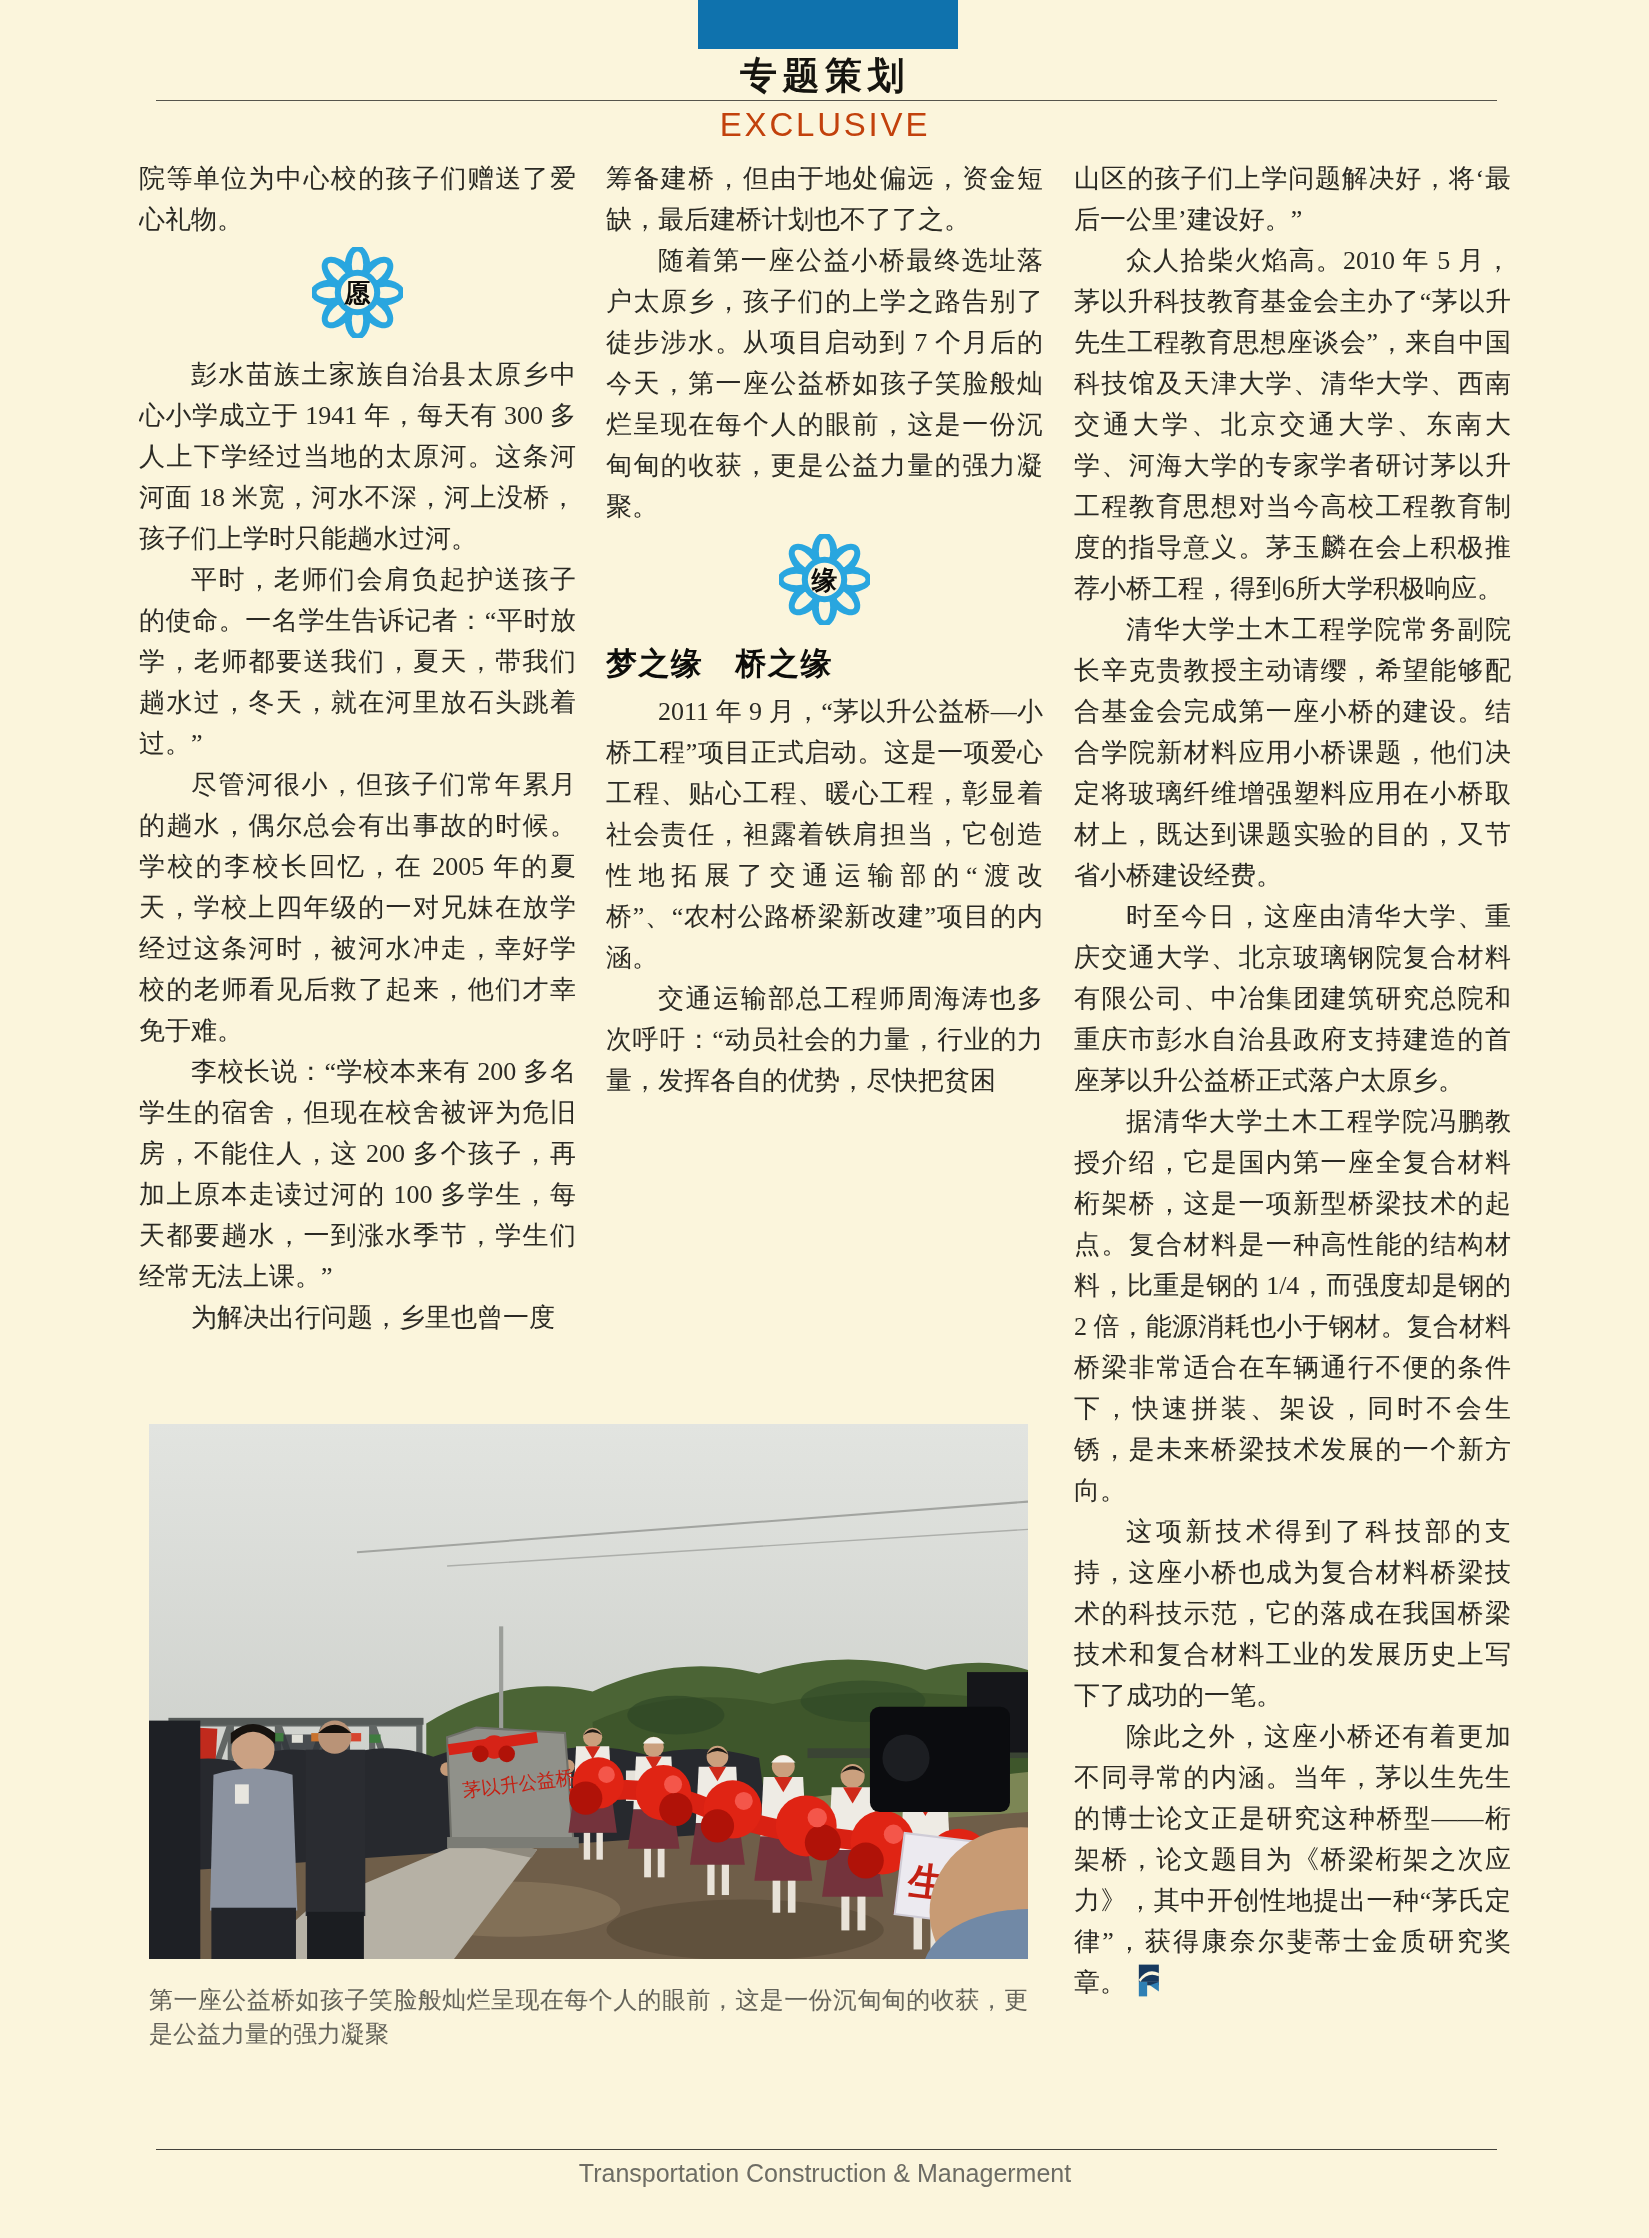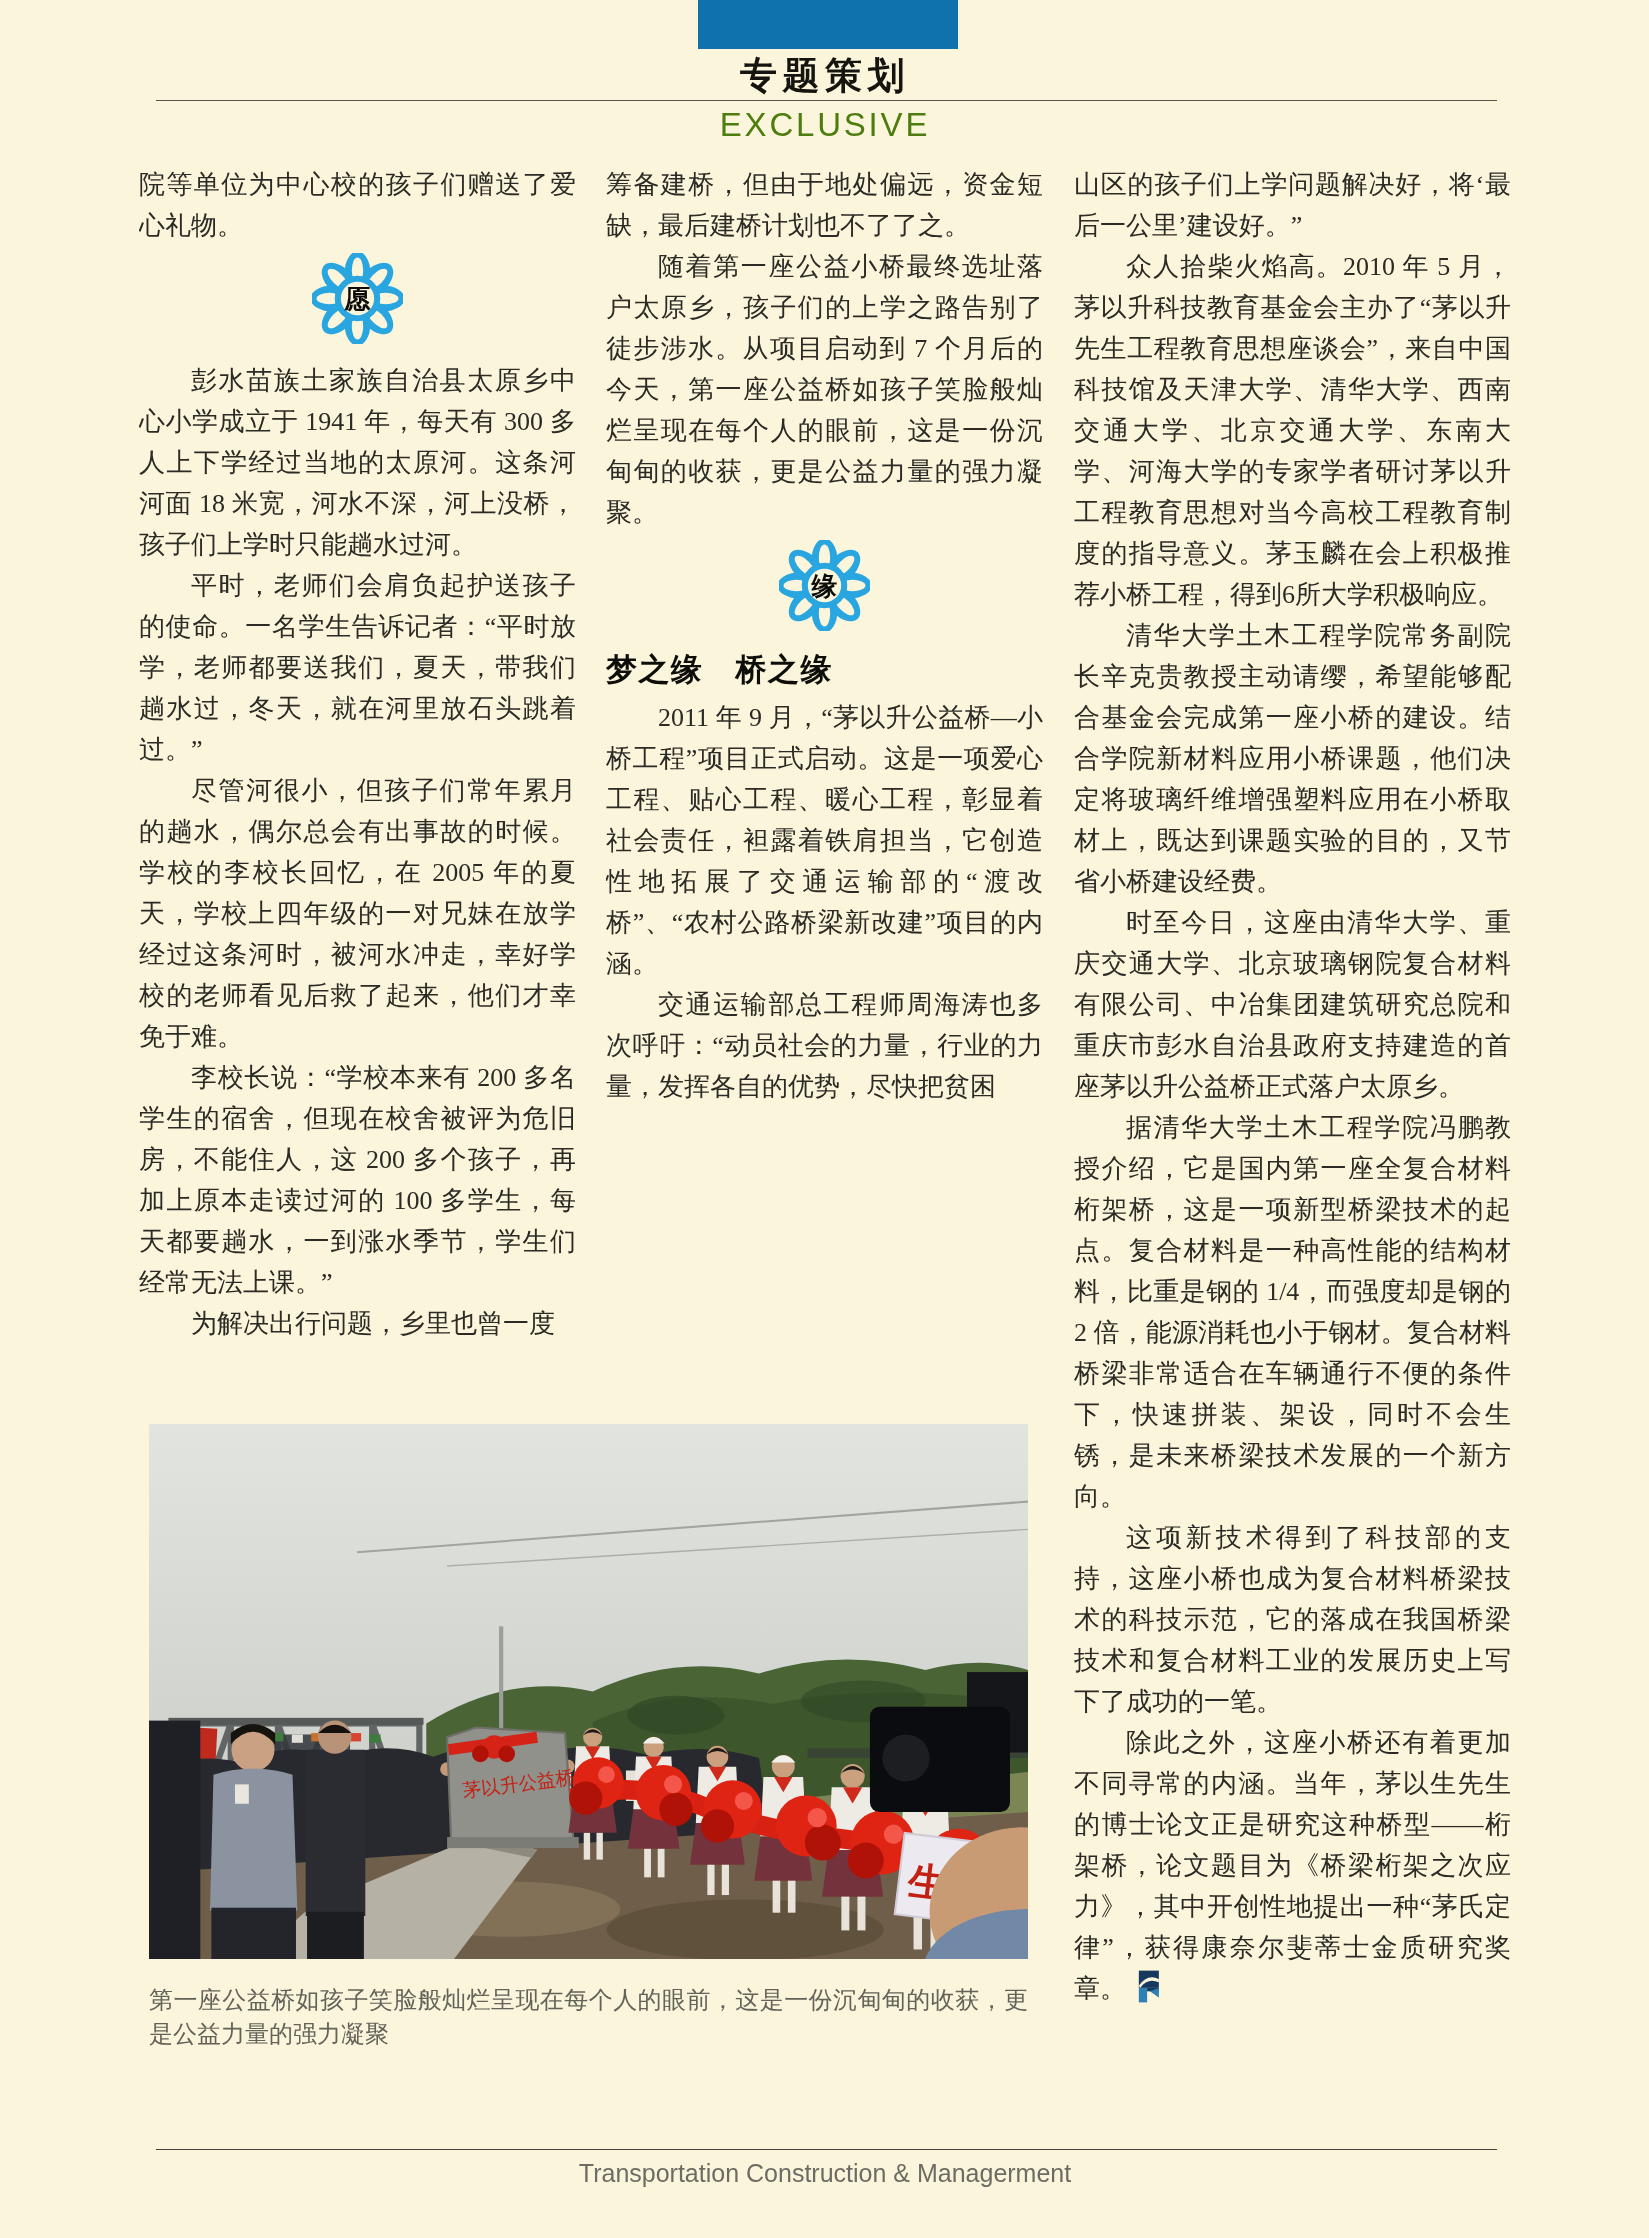--- a/index.html
+++ b/index.html
@@ -7,24 +7,24 @@
         font-family:"Liberation Serif","DejaVu Serif",serif;color:#26251f;}
 
   
   .blue-tab{position:absolute;left:698px;top:0;width:260px;height:49px;background:#0f72ad;}
   .cn-title{position:absolute;left:0;top:51px;width:100%;text-align:center;
             font-family:"Liberation Sans","DejaVu Sans",sans-serif;font-weight:bold;
             font-size:37px;letter-spacing:5.5px;color:#15140f;}
   .header-rule{position:absolute;left:156px;top:100px;width:1341px;height:1.4px;background:#55544c;}
   .en-title{position:absolute;left:0;top:106px;width:100%;text-align:center;
             font-family:"Liberation Sans","DejaVu Sans",sans-serif;
-            font-size:33px;letter-spacing:2.8px;color:#4d7c0f;}
+            font-size:33px;letter-spacing:2.8px;color:#c2410c;}
 
   
-  .col{position:absolute;top:164px;width:437px;font-size:26px;line-height:41px;
+  .col{position:absolute;top:158px;width:437px;font-size:26px;line-height:41px;
        text-align:justify;color:#2b2a24;}
   .col p{margin:0;text-indent:2em;}
   .col p.cont{text-indent:0;}
   .col1{left:139px;height:1262px;overflow:hidden;}
   .col2{left:606px;height:1262px;overflow:hidden;}
   .col3{left:1074px;height:1937px;overflow:hidden;}
   h2.sub{font-family:"Liberation Sans","DejaVu Sans",sans-serif;font-size:31px;
          letter-spacing:1.4px;margin:5.5px 0 7px;color:#0d0d0a;}
   .flower-wrap{text-align:center;margin:7px 0 4.2px;}
   svg.flower{width:91px;height:91px;}

